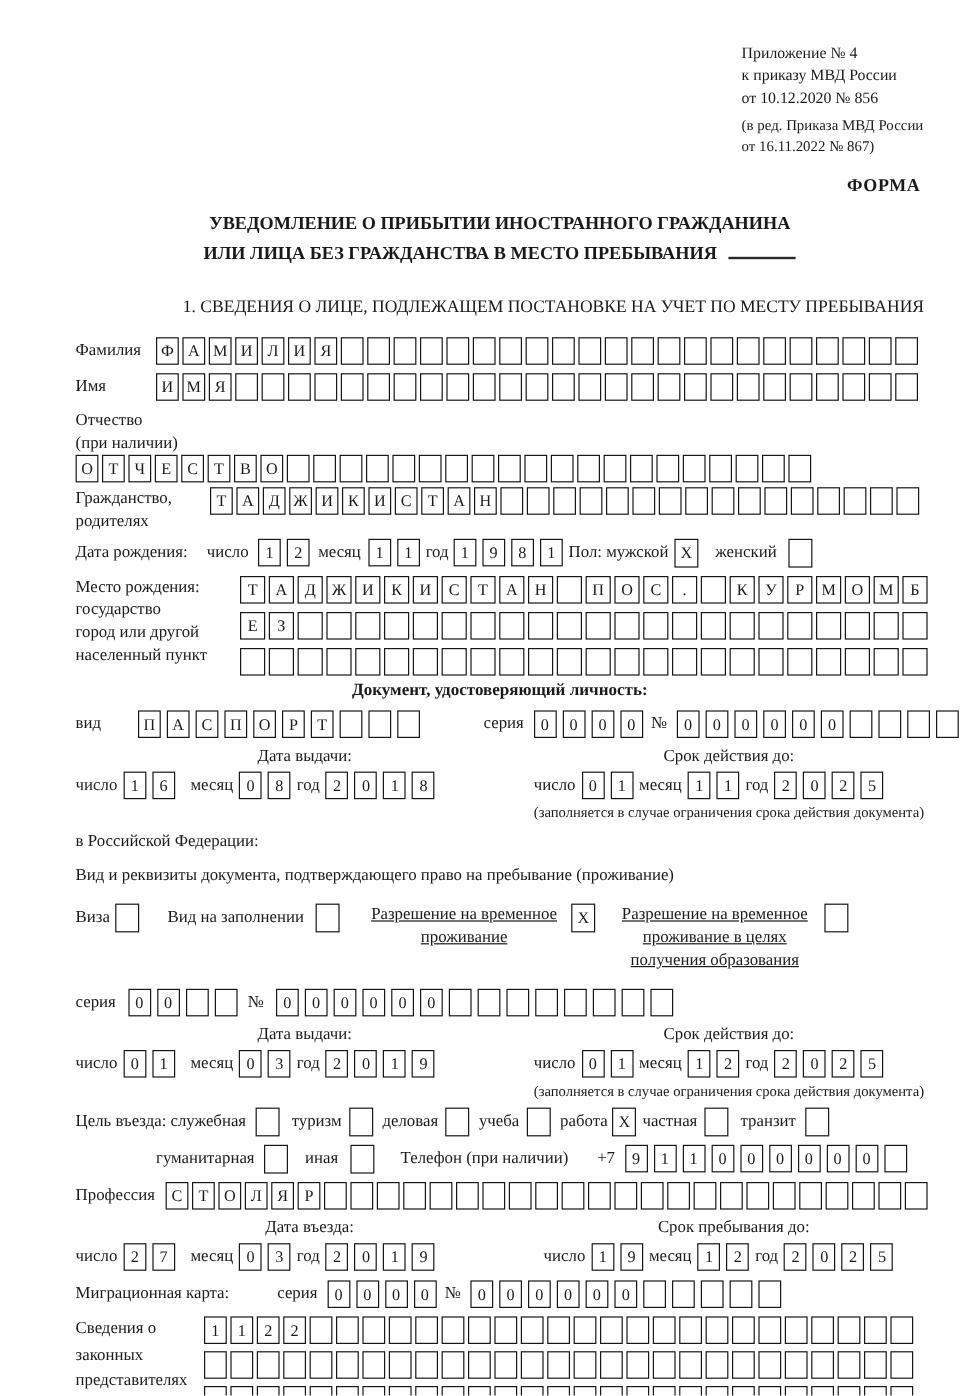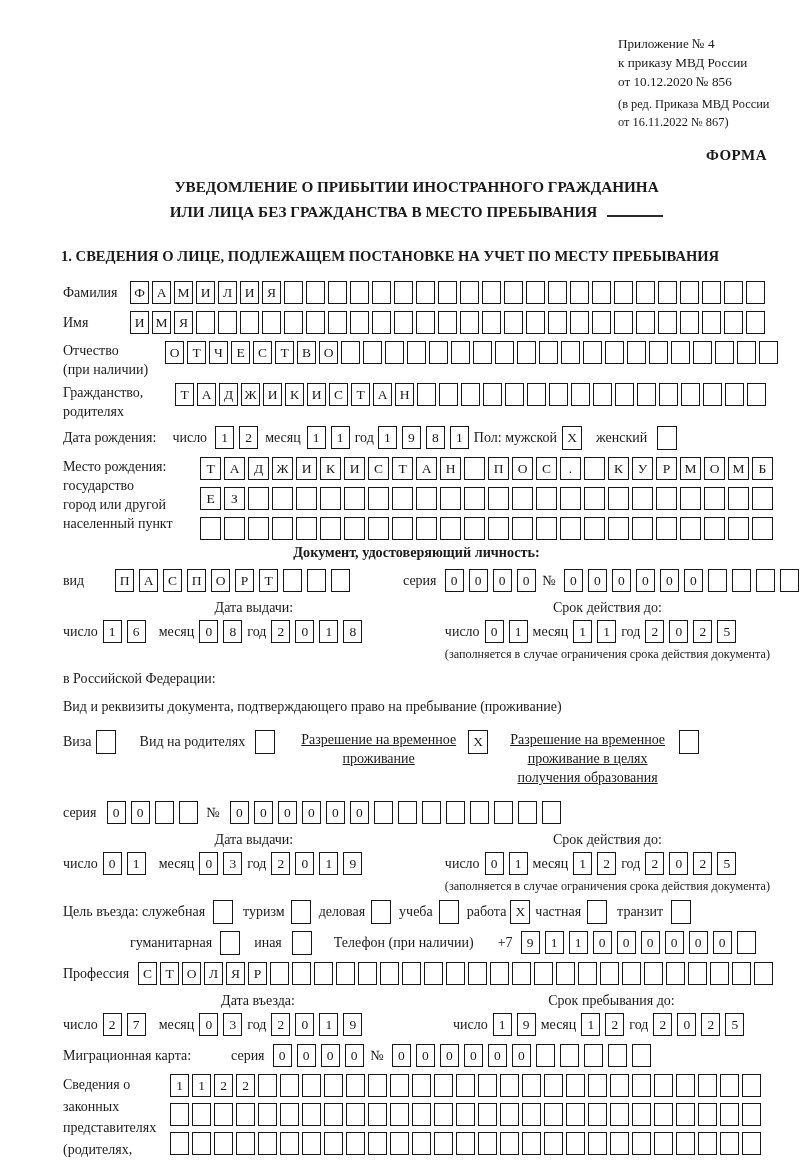--- a/index.html
+++ b/index.html
@@ -8,21 +8,21 @@
   .page{box-sizing:border-box;width:800px;height:1163px;padding:34px 30px 11px 63px;position:relative;overflow:hidden;}
 
   
   .appendix{margin-left:555px;font-size:13.2px;line-height:19px;}
   .appendix .ed{font-size:12.4px;margin-top:4px;line-height:18px;}
   .forma{text-align:right;font-weight:bold;font-size:15px;margin:16px 3px 6px 0;letter-spacing:.5px;}
 
   
   .title{text-align:center;font-weight:bold;font-size:15.2px;line-height:25px;margin-top:10px;}
   .blank-line{display:inline-block;width:56px;border-bottom:2px solid #2a2a2a;margin-left:10px;vertical-align:baseline;}
-  .section-title{font-weight:bold;font-size:14.6px;margin:24px 0 16px -2px;text-align:left;white-space:nowrap;}
+  .section-title{font-weight:normal;font-size:14.6px;margin:24px 0 16px -2px;text-align:right;white-space:nowrap;}
 
   
   .frow{display:flex;align-items:flex-start;margin-bottom:7px;}
   .lbl{flex:none;line-height:23px;}
   .lbl2{flex:none;line-height:19px;}
   .cells{display:flex;flex:none;}
   .cell{flex:none;display:inline-flex;align-items:center;justify-content:center;box-sizing:border-box;
         width:19px;height:23px;border:1.6px solid #171717;margin-right:3px;font-size:13.5px;background:#fff;}
   .wcells .cell{width:21px;}
   .dgap .cell{margin-right:5px;}
@@ -140,21 +140,21 @@
         <span class="cell"></span>
         <span class="cell"></span>
         <span class="cell"></span>
         <span class="cell"></span>
         <span class="cell"></span>
         <span class="cell"></span>
         <span class="cell"></span>
       </span>
   </div>
 
-  <div class="frow" style="margin-bottom:4px;">
+  <div class="frow" style="margin-bottom:4px;flex-direction:column;">
     <span class="lbl2 w-patron">
       <span>Отчество</span><br>
       <span>(при наличии)</span>
     </span>
     <span class="cells">
         <span class="cell">О</span>
         <span class="cell">Т</span>
         <span class="cell">Ч</span>
         <span class="cell">Е</span>
         <span class="cell">С</span>
@@ -419,21 +419,21 @@
       <div class="dnote">(заполняется в случае ограничения срока действия документа)</div>
     </div>
   </div>
 
   <div class="para">в Российской Федерации:</div>
   <div class="para">Вид и реквизиты документа, подтверждающего право на пребывание (проживание)</div>
 
   <div class="frow visa-row">
     <span class="lbl" style="margin-right:4px;">Виза</span>
     <span class="checkbox"></span>
-    <span class="lbl" style="margin:0 10px 0 24px;">Вид на родителях</span>
+    <span class="lbl" style="margin:0 10px 0 24px;">Вид на заполнении</span>
     <span class="checkbox"></span>
     <span class="stack" style="margin:0 12px 0 26px;">
       <span>Разрешение на временное</span>
       <span>проживание</span>
     </span>
     <span class="checkbox">X</span>
     <span class="stack" style="margin:0 14px 0 22px;">
       <span>Разрешение на временное</span>
       <span>проживание в целях</span>
       <span>получения образования</span>

